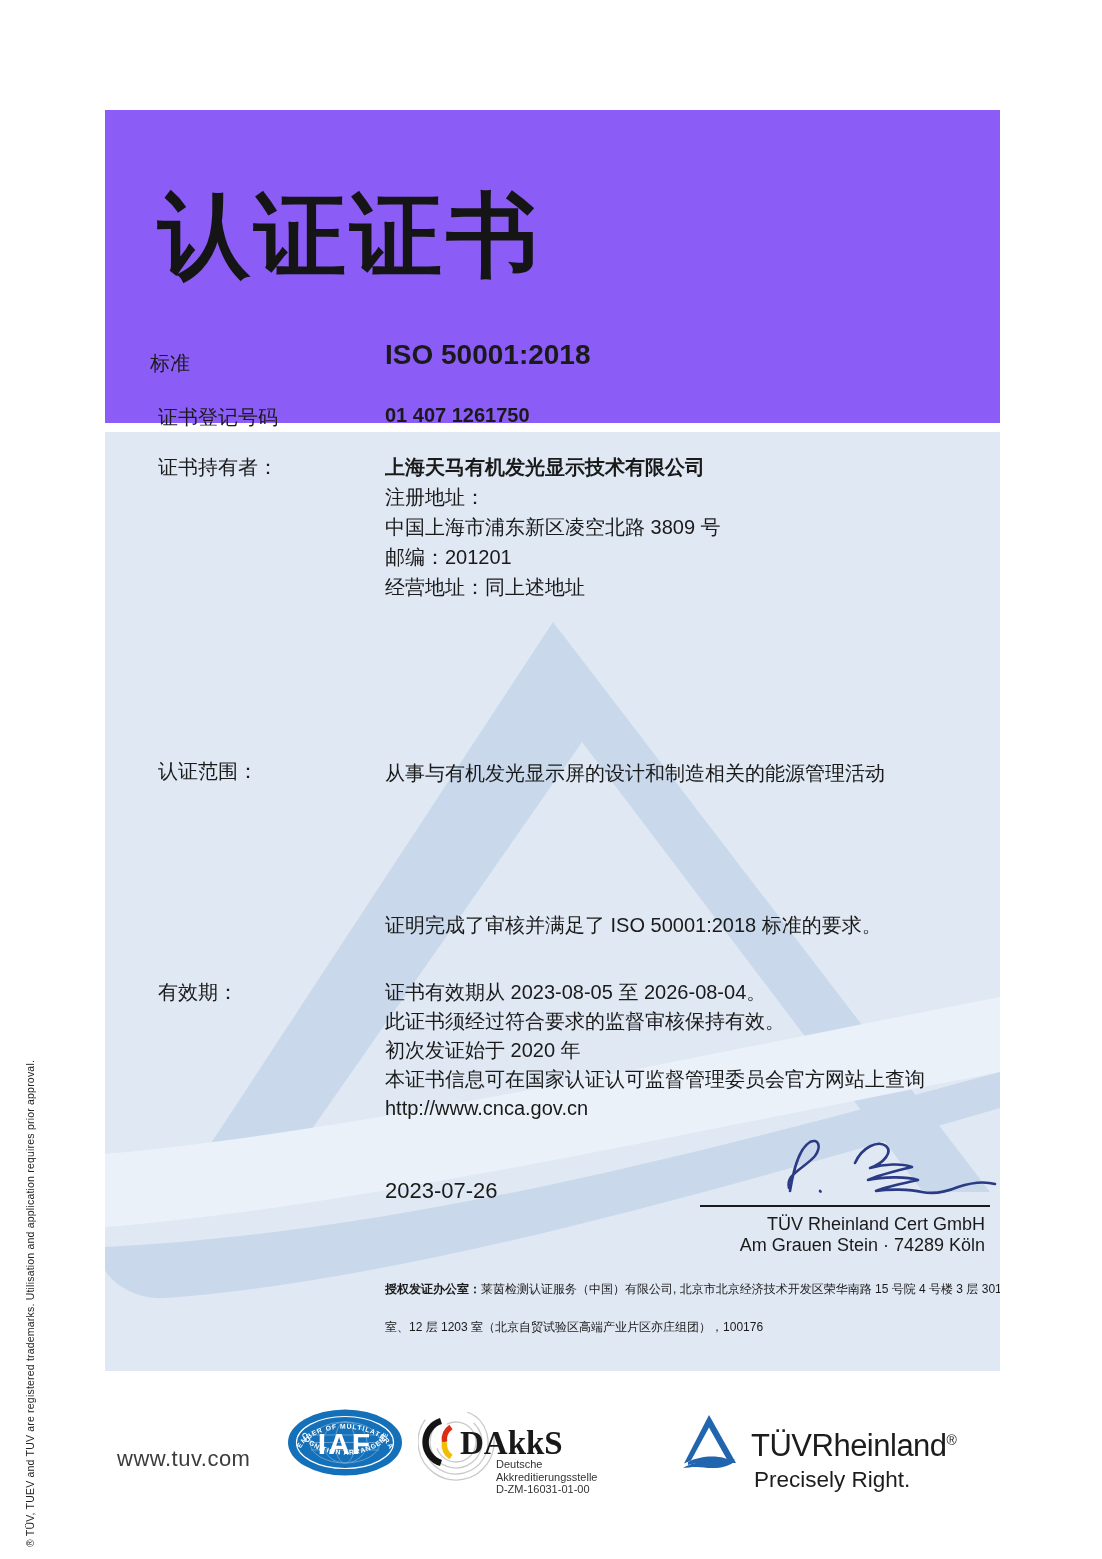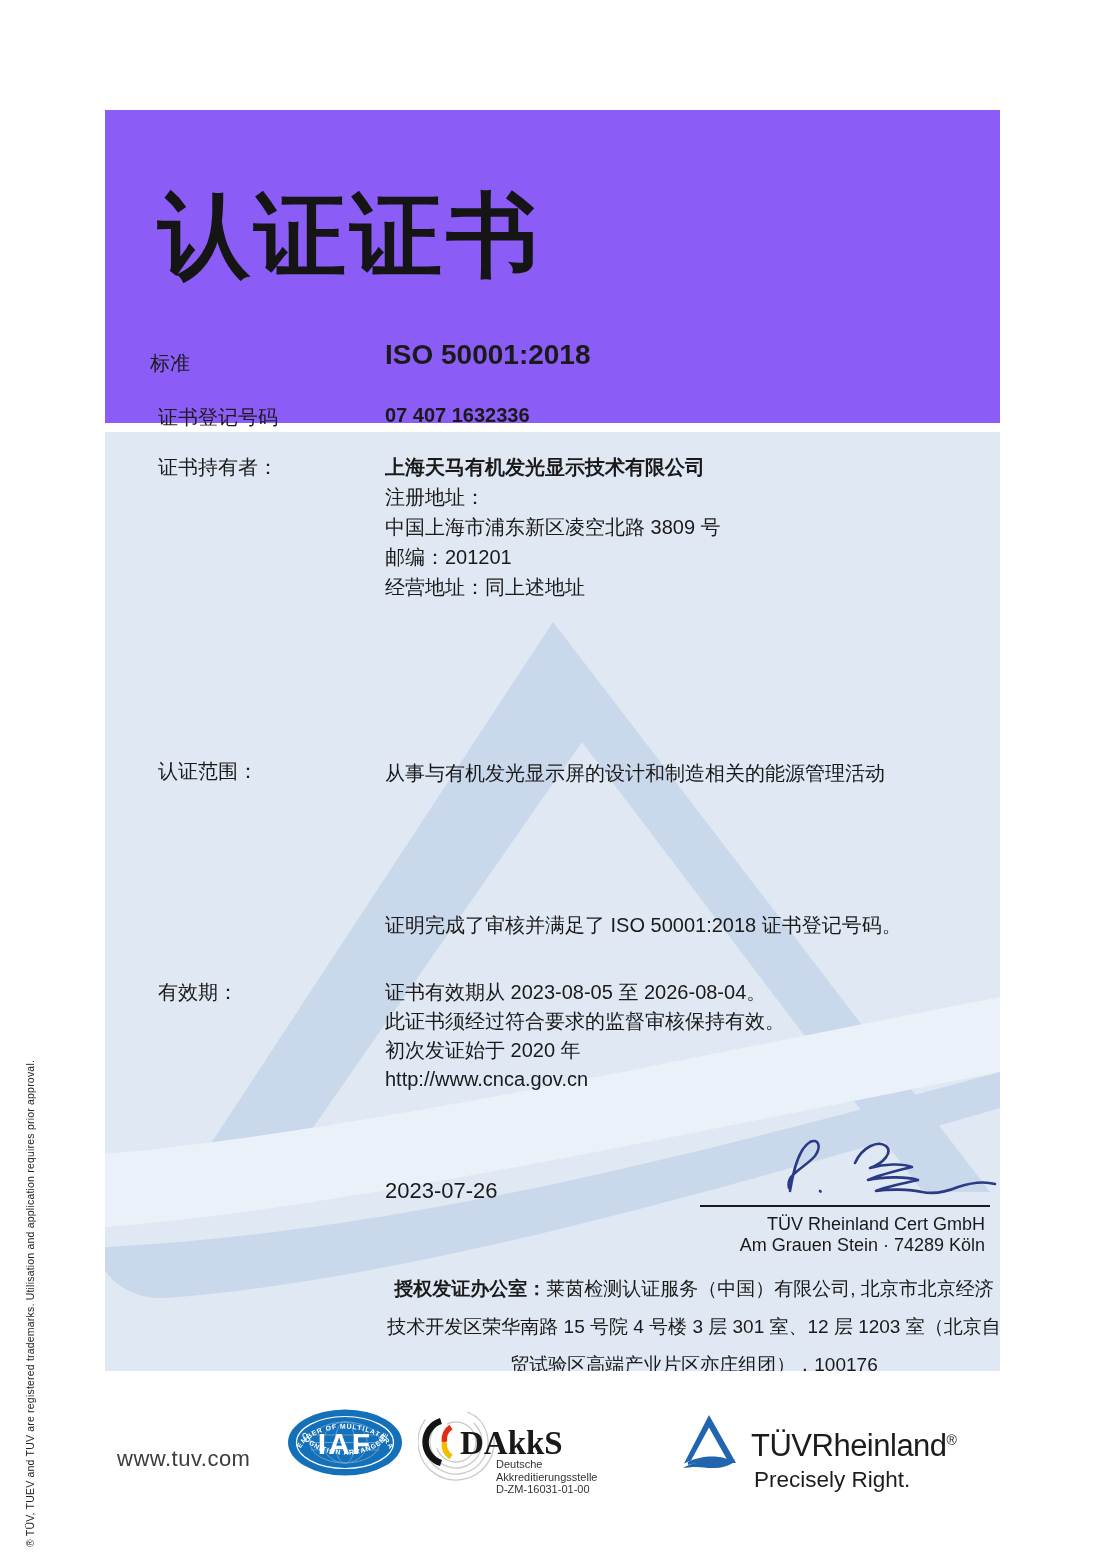--- a/index.html
+++ b/index.html
@@ -23,21 +23,21 @@
 
 <div id="page">
 
   <div id="side-note">® TÜV, TUEV and TUV are registered trademarks. Utilisation and application requires prior approval.</div>
 
   <div id="header-panel" style="background:#8b5cf6;">
     <div id="cert-title">认证证书</div>
     <div class="abs lbl" style="left:45px;top:240px;">标准</div>
     <div class="abs nowrap" style="left:280px;top:229px;font-size:28px;font-weight:700;">ISO 50001:2018</div>
     <div class="abs lbl" style="left:53px;top:294px;text-align:center;">证书登记号码</div>
-    <div class="abs nowrap" style="left:280px;top:294px;font-size:20px;font-weight:700;">07 407 1632336</div>
+    <div class="abs nowrap" style="left:280px;top:294px;font-size:20px;font-weight:700;">01 407 1261750</div>
   </div>
 
   <div id="main-panel" style="background:#dfe8f3;">
 
     <svg class="abs" style="left:0;top:0;" width="895" height="939" viewBox="0 0 895 939" aria-hidden="true">
       <path fill="#c9d8eb" fill-rule="evenodd" d="M448,190 L74,760 L885,760 Z M477,310 L163,760 L818,760 Z"></path>
       <path fill="#ebf1f9" d="M0,722 C250,700 560,630 895,565 L895,640 C560,705 250,775 0,795 Z"></path>
       <path fill="#c9d8eb" d="M0,815 C300,800 600,720 895,640 L895,676 C600,762 300,848 60,866 C30,868 6,850 0,838 Z"></path>
     </svg>
 
@@ -46,47 +46,48 @@
       <div class="body-line" style="font-weight:700;">上海天马有机发光显示技术有限公司</div>
       <div class="body-line">注册地址：</div>
       <div class="body-line">中国上海市浦东新区凌空北路 3809 号</div>
       <div class="body-line">邮编：201201</div>
       <div class="body-line">经营地址：同上述地址</div>
     </div>
 
     <div class="abs lbl nowrap" style="left:53px;top:326px;">认证范围：</div>
     <div class="abs body-line" style="left:280px;top:326px;">从事与有机发光显示屏的设计和制造相关的能源管理活动</div>
 
-    <div class="abs body-line" style="left:280px;top:478px;">证明完成了审核并满足了 ISO 50001:2018 证书登记号码。</div>
+    <div class="abs body-line" style="left:280px;top:478px;">证明完成了审核并满足了 ISO 50001:2018 标准的要求。</div>
 
     <div class="abs lbl nowrap" style="left:53px;top:546px;line-height:29px;">有效期：</div>
     <div class="abs" style="left:280px;top:546px;">
       <div class="body-line" style="line-height:29px;">证书有效期从 2023-08-05 至 2026-08-04。</div>
       <div class="body-line" style="line-height:29px;">此证书须经过符合要求的监督审核保持有效。</div>
       <div class="body-line" style="line-height:29px;">初次发证始于 2020 年</div>
+      <div class="body-line" style="line-height:29px;">本证书信息可在国家认证认可监督管理委员会官方网站上查询</div>
       <div class="body-line" style="line-height:29px;">http://www.cnca.gov.cn</div>
     </div>
 
     <div class="abs nowrap" style="left:280px;top:746px;font-size:22px;">2023-07-26</div>
 
     <svg class="abs" style="left:655px;top:703px;" width="250" height="64" viewBox="0 0 250 64" aria-hidden="true">
       <g fill="none" stroke="#2a3a85" stroke-width="2.6" stroke-linecap="round" stroke-linejoin="round">
         <path d="M30,56 C33,38 38,14 50,7 C58,3 62,11 55,21 C48,29 38,34 31,42 C29,45 28,49 29,53"></path>
         <path d="M60,56 l0.6,0.6"></path>
         <path d="M95,28 C102,12 118,5 126,11 C133,17 124,28 110,33 C124,29 142,28 152,32 C140,35 118,40 108,45 C122,42 146,41 158,45 C146,48 124,52 116,56 C128,54 150,54 162,57 C172,59 186,57 198,52 C210,48 224,46 235,49"></path>
       </g>
     </svg>
     <div class="abs" style="left:595px;top:773px;width:290px;height:1.5px;background:#1a1a1a;"></div>
 
     <div class="abs right-align" style="right:15px;top:782px;font-size:18px;line-height:21px;">
       <div class="nowrap">TÜV Rheinland Cert GmbH</div>
       <div class="nowrap">Am Grauen Stein · 74289 Köln</div>
     </div>
 
-    <div class="abs" style="left:280px;top:838px;width:618px;font-size:19px;line-height:38px;text-align:center;">
+    <div class="abs" style="left:280px;top:838px;width:618px;font-size:12px;line-height:38px;">
       <span style="font-weight:700;">授权发证办公室：</span><span>莱茵检测认证服务（中国）有限公司, 北京市北京经济技术开发区荣华南路 15 号院 4 号楼 3 层 301 室、12 层 1203 室（北京自贸试验区高端产业片区亦庄组团），100176</span>
     </div>
   </div>
 
   <div id="footer">
 
     <div class="abs nowrap" style="left:117px;top:51px;font-size:22px;color:#3c3c3c;letter-spacing:0.5px;">www.tuv.com</div>
 
     <svg class="abs" style="left:287px;top:14px;" width="116" height="67" viewBox="0 0 116 67" aria-hidden="true">
       <defs>

